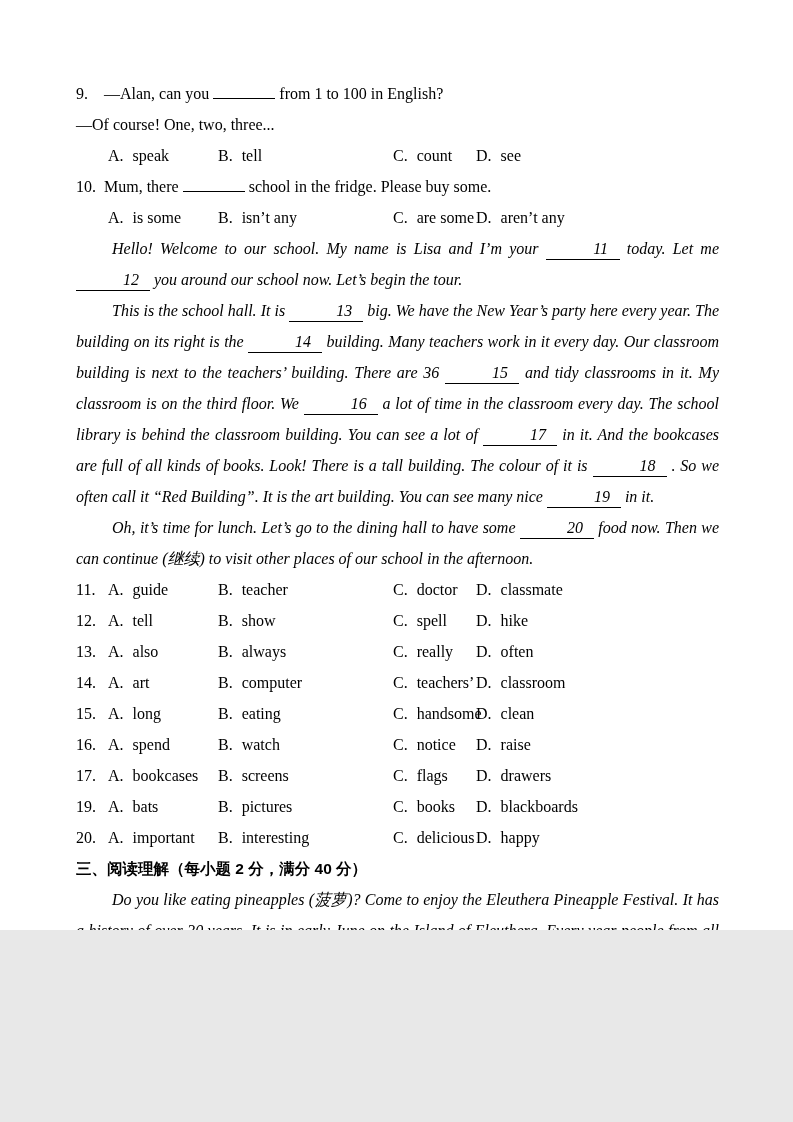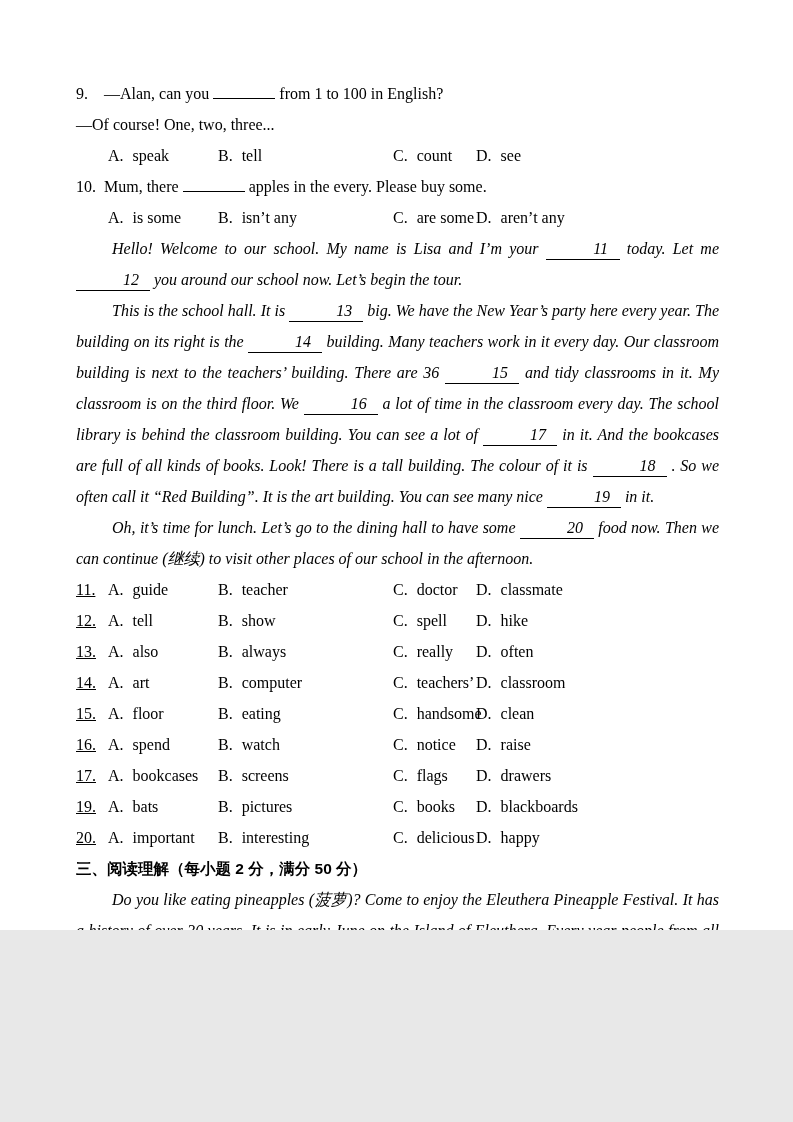--- a/index.html
+++ b/index.html
@@ -19,21 +19,21 @@
   .para{line-height:31px;text-align:justify;margin:0;font-style:italic;}
   .ind{text-indent:36px;}
   .qnum{display:inline-block;min-width:28px;}
   .blank{
     display:inline-block;min-width:74px;height:20px;line-height:19px;
     border-bottom:1px solid #000;text-align:center;vertical-align:baseline;
   }
   .blank:empty{min-width:62px;}
   .sec-title{font-weight:bold;line-height:31px;min-height:31px;font-family:"Liberation Sans","DejaVu Sans",sans-serif;font-size:15.5px;}
   .opt-row{position:relative;height:31px;line-height:31px;}
-  .col-n{position:absolute;left:0;text-decoration:underline;}
+  .col-n{position:absolute;left:0;}
   .col-a{position:absolute;left:32px;}
   .col-b{position:absolute;left:142px;}
   .col-c{position:absolute;left:285px;margin-left:32px;}
   .col-d{position:absolute;left:400px;}
   .opt-label{margin-right:9px;}
   .page-number{
     position:absolute;top:1032px;right:73px;line-height:31px;font-size:15px;
   }
   .watermark{
     position:absolute;top:1062px;left:0;width:100%;text-align:center;
@@ -49,21 +49,21 @@
 
     <div class="line"><span class="qnum">9.</span><span><span>—Alan, can you </span><span class="blank"></span><span> from 1 to 100 in English?</span></span></div>
     <div class="line">—Of course! One, two, three...</div>
     <div class="opt-row">
         <span class="col-a"><span class="opt-label">A.</span><span>speak</span></span>
         <span class="col-b"><span class="opt-label">B.</span><span>tell</span></span>
         <span class="col-c"><span class="opt-label">C.</span><span>count</span></span>
         <span class="col-d"><span class="opt-label">D.</span><span>see</span></span>
       </div>
 
-    <div class="line"><span class="qnum">10.</span><span><span>Mum, there </span><span class="blank"></span><span> apples in the every. Please buy some.</span></span></div>
+    <div class="line"><span class="qnum">10.</span><span><span>Mum, there </span><span class="blank"></span><span> school in the fridge. Please buy some.</span></span></div>
     <div class="opt-row">
         <span class="col-a"><span class="opt-label">A.</span><span>is some</span></span>
         <span class="col-b"><span class="opt-label">B.</span><span>isn’t any</span></span>
         <span class="col-c"><span class="opt-label">C.</span><span>are some</span></span>
         <span class="col-d"><span class="opt-label">D.</span><span>aren’t any</span></span>
       </div>
 
 
     <p class="para ind"><span>Hello! Welcome to our school. My name is Lisa and I’m your </span><span class="blank">11</span><span> today. Let me </span><span class="blank">12</span><span> you around our school now. Let’s begin the tour.</span></p>
     <p class="para ind"><span>This is the school hall. It is </span><span class="blank">13</span><span> big. We have the New Year’s party here every year. The building on its right is the </span><span class="blank">14</span><span> building. Many teachers work in it every day. Our classroom building is next to the teachers’ building. There are 36 </span><span class="blank">15</span><span> and tidy classrooms in it. My classroom is on the third floor. We </span><span class="blank">16</span><span> a lot of time in the classroom every day. The school library is behind the classroom building. You can see a lot of </span><span class="blank">17</span><span> in it. And the bookcases are full of all kinds of books. Look! There is a tall building. The colour of it is </span><span class="blank">18</span><span> . So we often call it “Red Building”. It is the art building. You can see many nice </span><span class="blank">19</span><span> in it.</span></p>
@@ -93,21 +93,21 @@
         </div>
         <div class="opt-row">
           <span class="col-n">14.</span>
           <span class="col-a"><span class="opt-label">A.</span><span>art</span></span>
           <span class="col-b"><span class="opt-label">B.</span><span>computer</span></span>
           <span class="col-c"><span class="opt-label">C.</span><span>teachers’</span></span>
           <span class="col-d"><span class="opt-label">D.</span><span>classroom</span></span>
         </div>
         <div class="opt-row">
           <span class="col-n">15.</span>
-          <span class="col-a"><span class="opt-label">A.</span><span>floor</span></span>
+          <span class="col-a"><span class="opt-label">A.</span><span>long</span></span>
           <span class="col-b"><span class="opt-label">B.</span><span>eating</span></span>
           <span class="col-c"><span class="opt-label">C.</span><span>handsome</span></span>
           <span class="col-d"><span class="opt-label">D.</span><span>clean</span></span>
         </div>
         <div class="opt-row">
           <span class="col-n">16.</span>
           <span class="col-a"><span class="opt-label">A.</span><span>spend</span></span>
           <span class="col-b"><span class="opt-label">B.</span><span>watch</span></span>
           <span class="col-c"><span class="opt-label">C.</span><span>notice</span></span>
           <span class="col-d"><span class="opt-label">D.</span><span>raise</span></span>
@@ -128,21 +128,21 @@
         </div>
         <div class="opt-row">
           <span class="col-n">20.</span>
           <span class="col-a"><span class="opt-label">A.</span><span>important</span></span>
           <span class="col-b"><span class="opt-label">B.</span><span>interesting</span></span>
           <span class="col-c"><span class="opt-label">C.</span><span>delicious</span></span>
           <span class="col-d"><span class="opt-label">D.</span><span>happy</span></span>
         </div>
       </div>
 
-    <div class="sec-title">三、阅读理解（每小题 2 分，满分 50 分）</div>
+    <div class="sec-title">三、阅读理解（每小题 2 分，满分 40 分）</div>
 
     <p class="para ind">Do you like eating pineapples (菠萝)? Come to enjoy the Eleuthera Pineapple Festival. It has a history of over 30 years. It is in early June on the Island of Eleuthera. Every year people from all over the Bahamas and other places come here to enjoy this festival.</p>
 
   </div>
 
   <div class="page-number">2</div>
   <div class="watermark">领航学科网 https://xueke.jmkzh.com</div>
 </div>
 
 </body></html>

